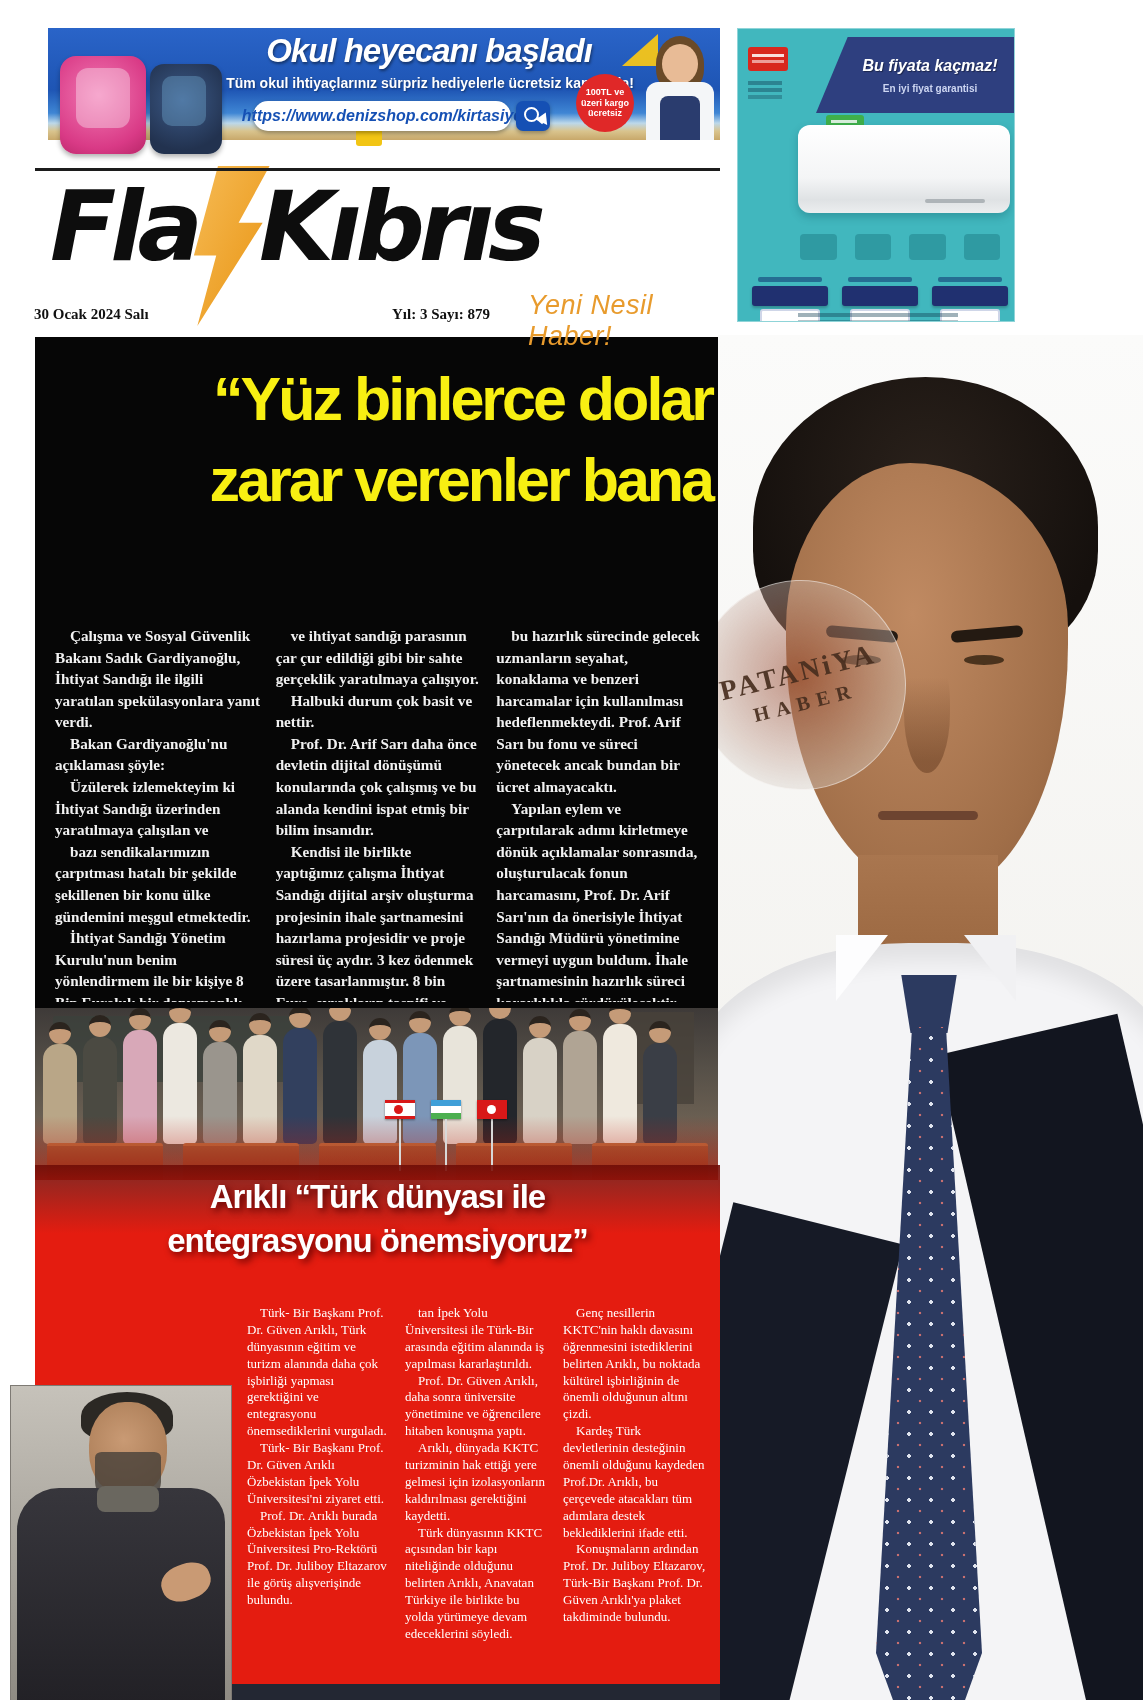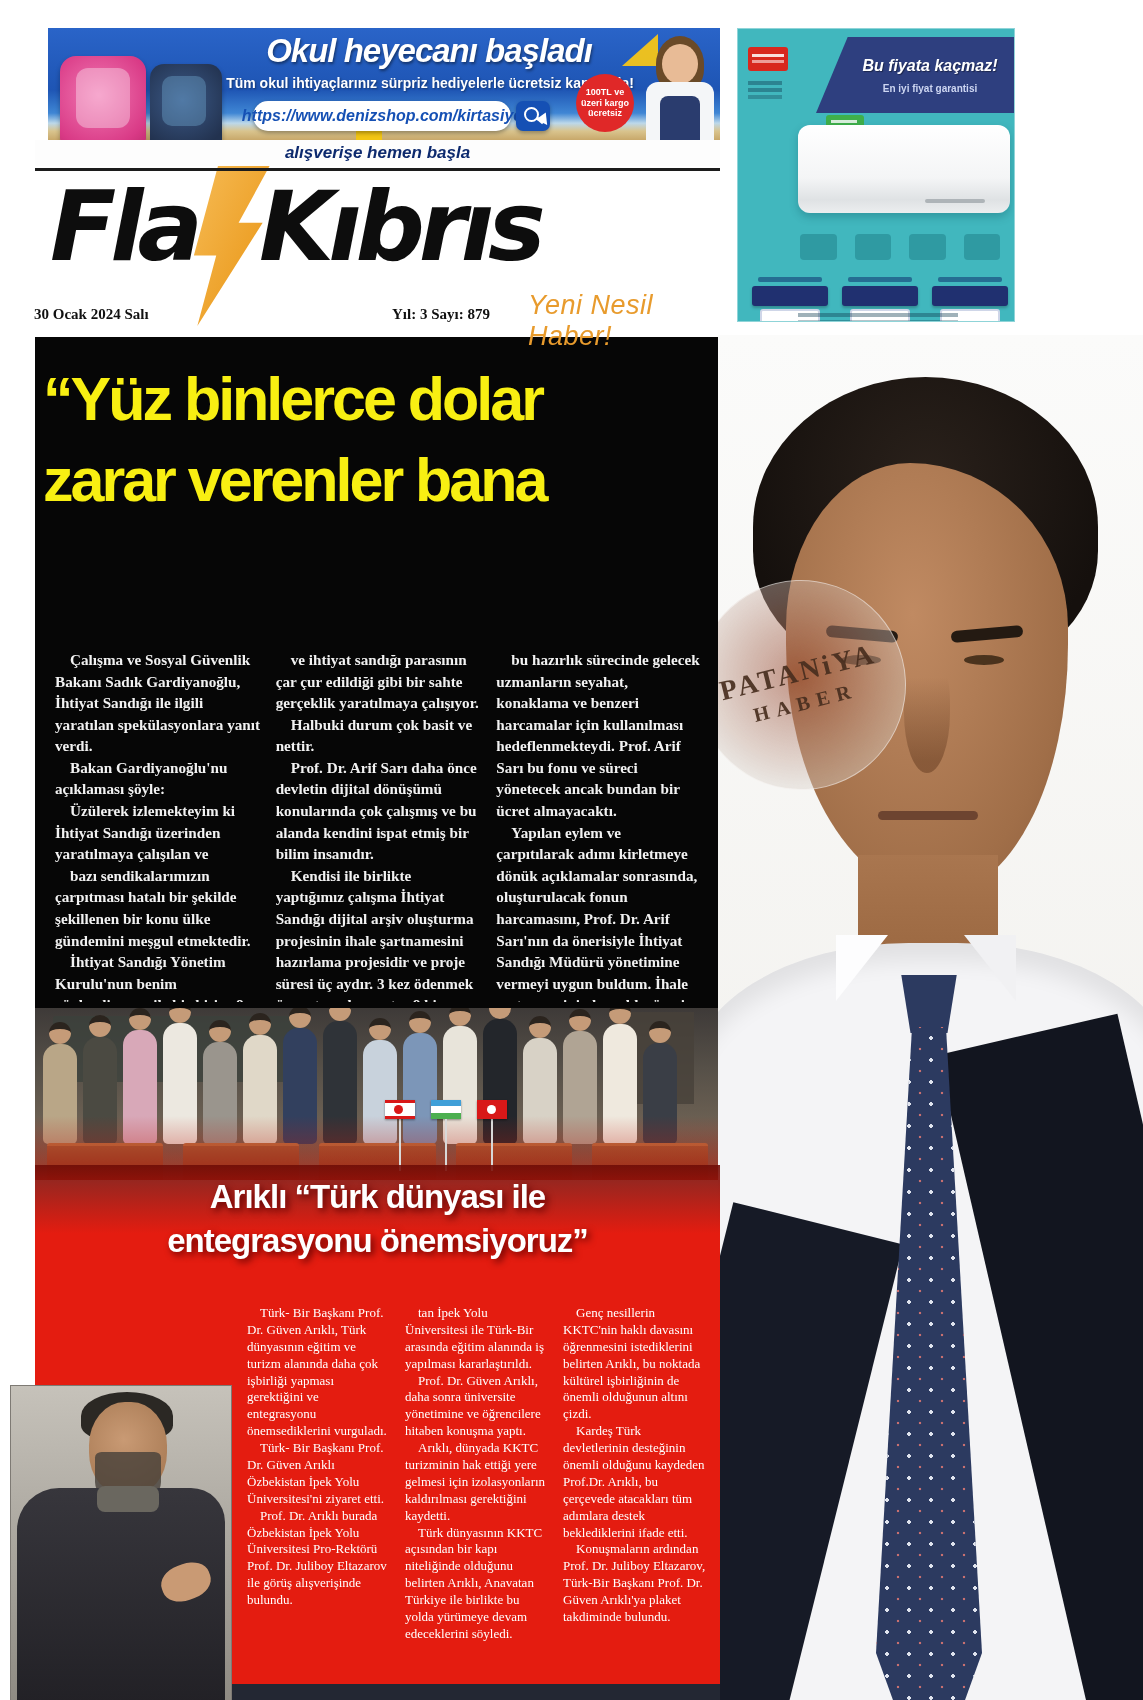--- a/index.html
+++ b/index.html
@@ -90,23 +90,23 @@
   .logo-text{font-family:"DejaVu Sans",sans-serif;font-weight:bold;font-style:italic;font-size:97px;line-height:1.1;
      color:#0d0d0d;letter-spacing:-6px;}
   .bolt-wrap{width:86px;height:160px;margin:-8px -14px 0 -10px;position:relative;z-index:-1;}
   .mast-date{position:absolute;left:-6px;top:138px;font-weight:bold;font-size:15px;color:#111;}
   .mast-issue{position:absolute;left:352px;top:138px;font-weight:bold;font-size:15px;color:#111;}
   .mast-slogan{position:absolute;left:488px;top:122px;font-family:"Liberation Sans",sans-serif;font-style:italic;
      font-size:27px;color:#e89b2d;letter-spacing:.5px;}
 
   
   .black-block{position:absolute;left:35px;top:337px;width:685px;height:671px;background:#060606;z-index:1;}
-  .yellow-headline{position:absolute;left:8px;right:8px;top:22px;text-align:left;color:#f8ef12;
+  .yellow-headline{position:absolute;left:8px;right:8px;top:22px;text-align:right;color:#f8ef12;
      font-family:"Liberation Sans",sans-serif;font-weight:800;font-size:61px;line-height:1.33;letter-spacing:-3px;}
-  .story-columns{position:absolute;left:20px;right:18px;top:288px;bottom:6px;display:flex;gap:15px;overflow:hidden;margin-top:24px;}
+  .story-columns{position:absolute;left:20px;right:18px;top:288px;bottom:6px;display:flex;gap:15px;overflow:hidden;}
   .story-columns .col{flex:1;color:#f2f2f2;font-weight:bold;font-size:15.2px;line-height:1.42;overflow:hidden;}
   .story-columns .col p{margin:0;text-indent:15px;}
 
   
   .group-photo{position:absolute;left:35px;top:1008px;width:685px;height:172px;overflow:hidden;z-index:2;
      background:linear-gradient(180deg,#3e3a38 0%,#565048 35%,#6e6254 70%,#7d5f47 100%);}
   .board{position:absolute;left:18px;top:8px;width:250px;height:66px;background:#3b413c;opacity:.75;border-radius:3px;}
   .door{position:absolute;right:26px;top:4px;width:74px;height:92px;background:#474139;opacity:.8;}
   .people{position:absolute;left:8px;bottom:36px;display:flex;gap:6px;align-items:flex-end;}
   .person{width:34px;border-radius:15px 15px 5px 5px;position:relative;}
@@ -211,21 +211,20 @@
       </div>
       <div class="ruler-triangle"></div>
       <div class="shipping-badge">100TL ve üzeri kargo ücretsiz</div>
       <div class="girl">
         <div class="girl-hair"></div>
         <div class="girl-face"></div>
         <div class="girl-body"></div>
         <div class="girl-vest"></div>
       </div>
     </div>
-    <div class="banner-strip">alışverişe hemen başla</div>
   </div>
   <div class="banner-underline"></div>
 
   <div class="side-ad">
     <div class="side-red-badge"></div>
     <div class="side-small-lines"></div>
     <div class="side-band">
       <div class="side-head">Bu fiyata kaçmaz!</div>
       <div class="side-subhead">En iyi fiyat garantisi</div>
     </div>

